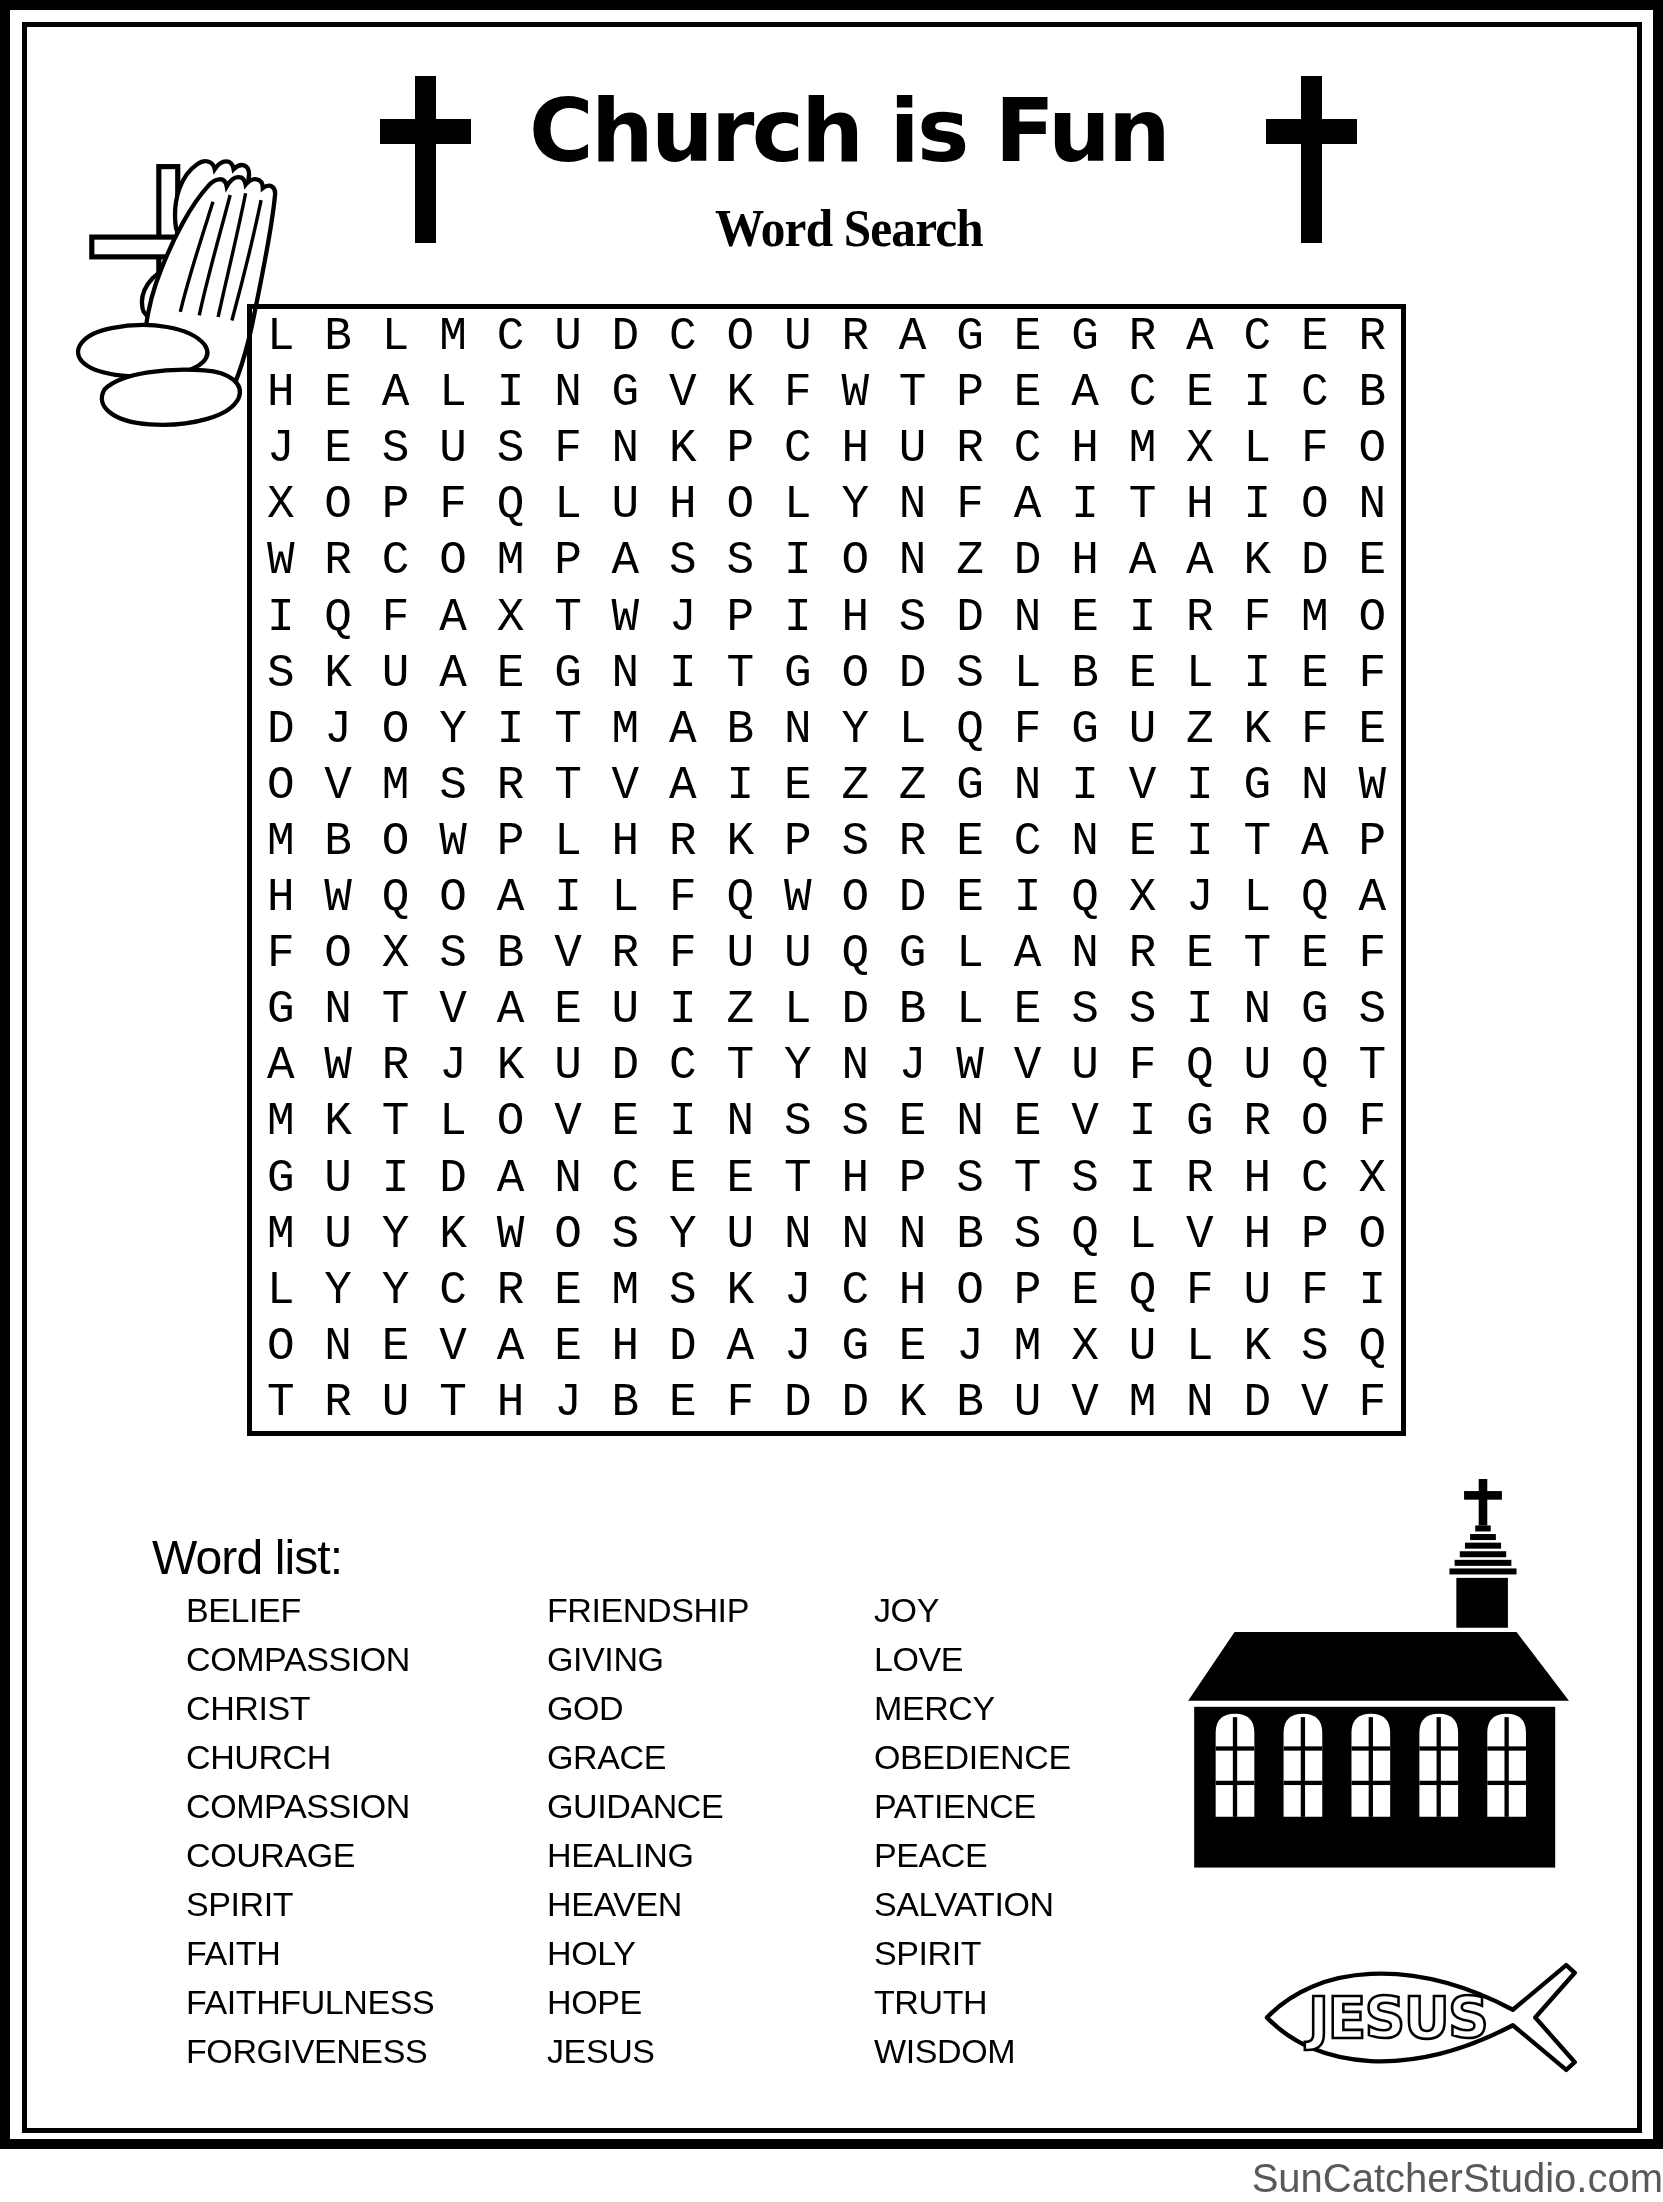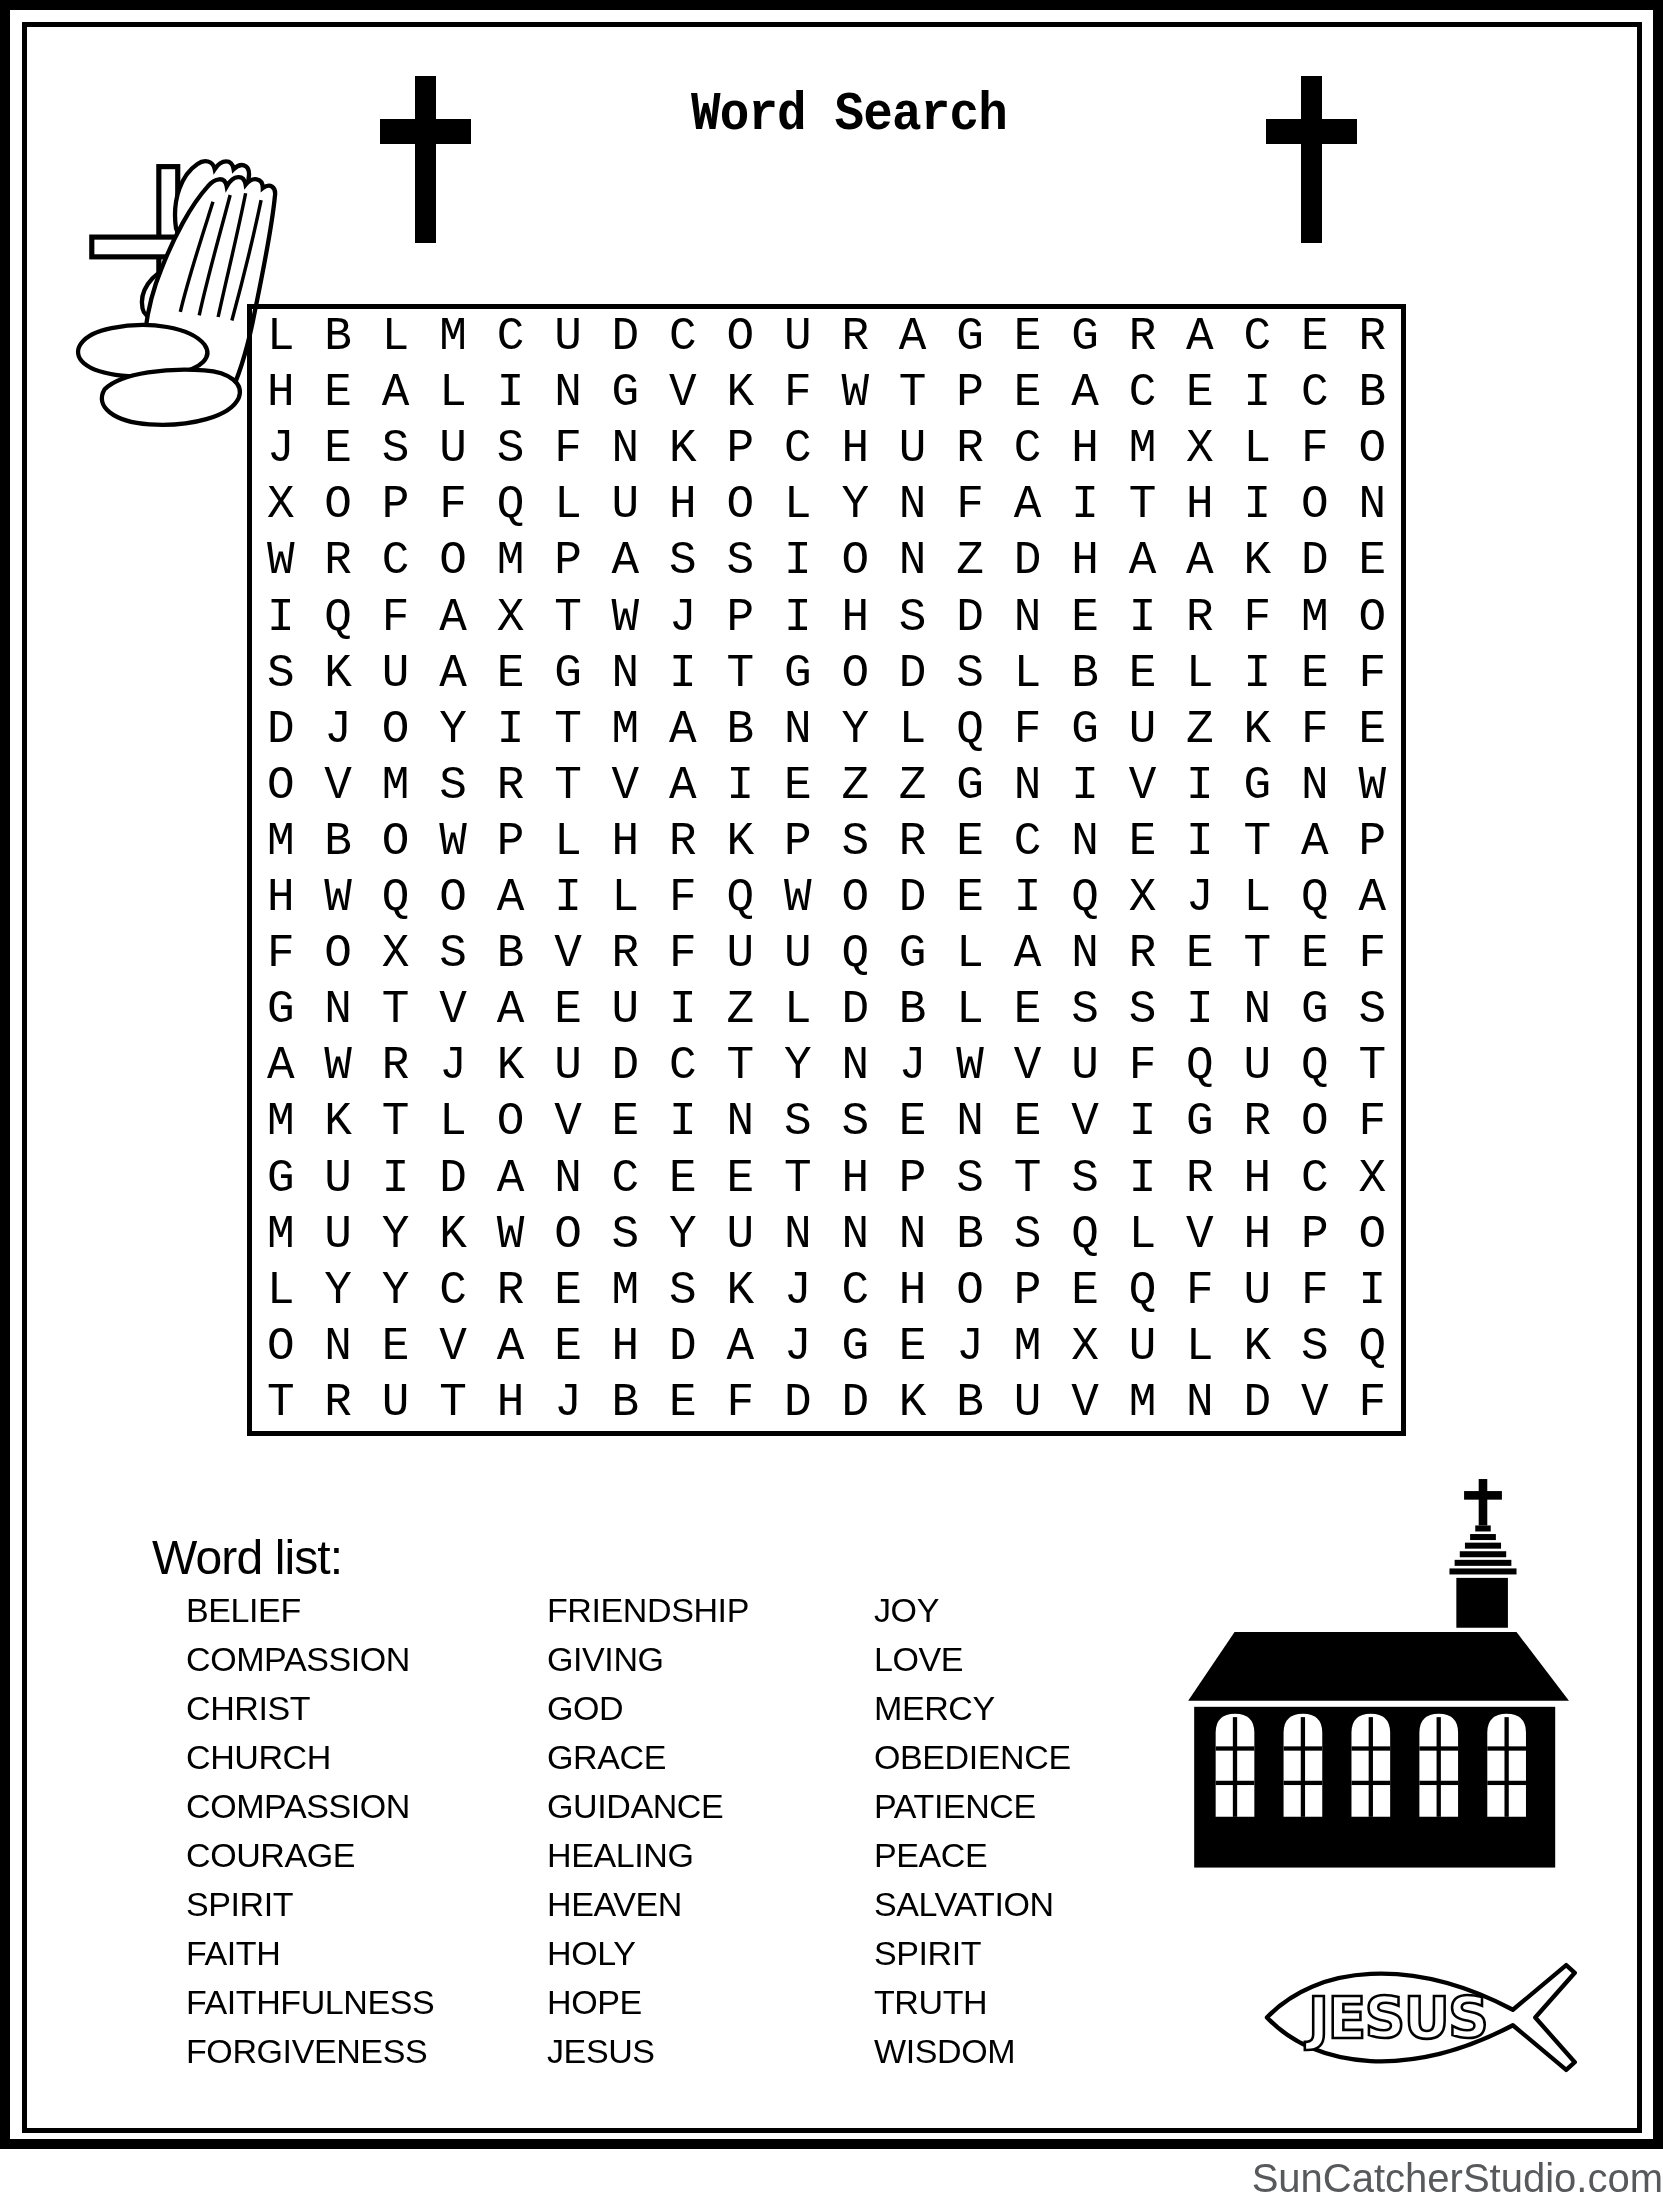--- a/index.html
+++ b/index.html
@@ -16,22 +16,22 @@
     position:absolute;left:21.5px;top:21.5px;width:1620px;height:2111px;
     border:5.2px solid #000;box-sizing:border-box;
   }
   
   .title-wrap{position:absolute;left:34px;top:83px;width:1629px;text-align:center;}
   .page-title{
     font-family:"DejaVu Sans",sans-serif;font-weight:700;font-size:88px;
     letter-spacing:-2.6px;line-height:1.1;white-space:nowrap;
   }
   .page-subtitle{
-    font-family:Liberation Mono, monospace;font-weight:700;font-size:53px;
-    letter-spacing:-0.9px;line-height:1.0;margin-top:6px;
+    font-family:Liberation Serif, serif;font-weight:700;font-size:53px;
+    letter-spacing:-0.9px;line-height:1.0;margin-top:22px;
   }
   .page-subtitle span{display:inline-block;transform:scaleX(.93);transform-origin:center;}
   .hcross{position:absolute;width:91px;height:167px;}
   .hcross .v{position:absolute;left:35px;top:0;width:20.6px;height:167px;background:#000;}
   .hcross .h{position:absolute;left:0;top:43px;width:91px;height:25px;background:#000;}
   .hcross-left{left:380px;top:76px;}
   .hcross-right{left:1266px;top:76px;}
   .hands-svg{position:absolute;left:60px;top:138px;width:275px;height:297px;}
   
   .grid-box{
@@ -85,20 +85,21 @@
 
 <div class="hcross hcross-left">
   <div class="v"></div>
     <div class="h"></div>
 </div>
 <div class="hcross hcross-right">
   <div class="v"></div>
     <div class="h"></div>
 </div>
 <div class="title-wrap">
+  <div class="page-title">Church is Fun</div>
   <div class="page-subtitle">
     <span>Word Search</span>
   </div>
 </div>
 
 <div class="grid-box">
     <div class="cell">L</div>
     <div class="cell">B</div>
     <div class="cell">L</div>
     <div class="cell">M</div>

